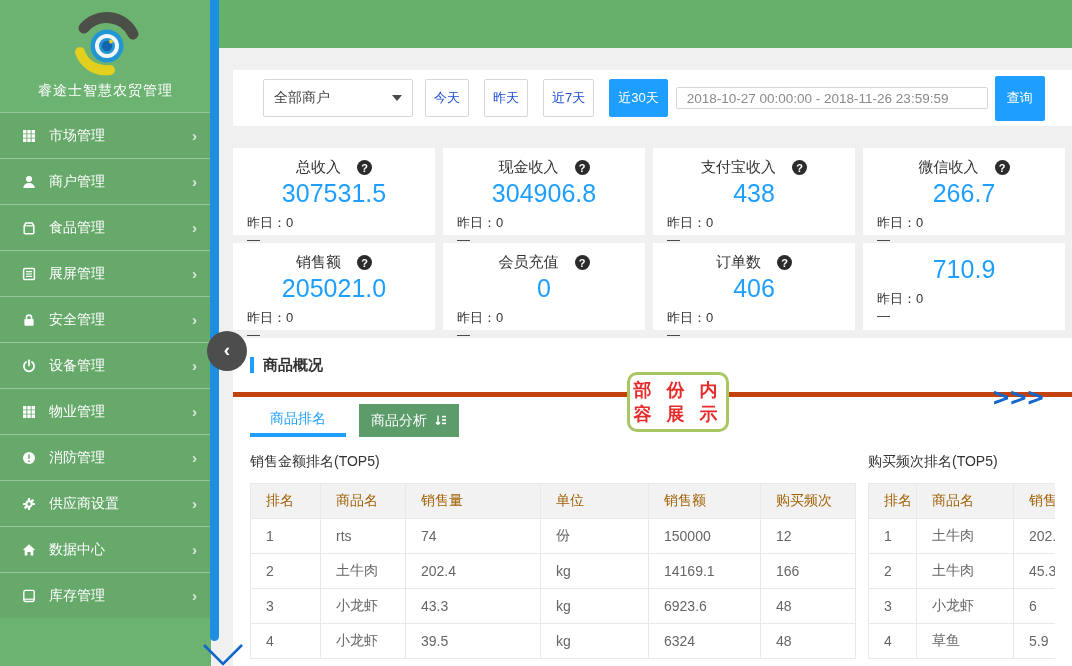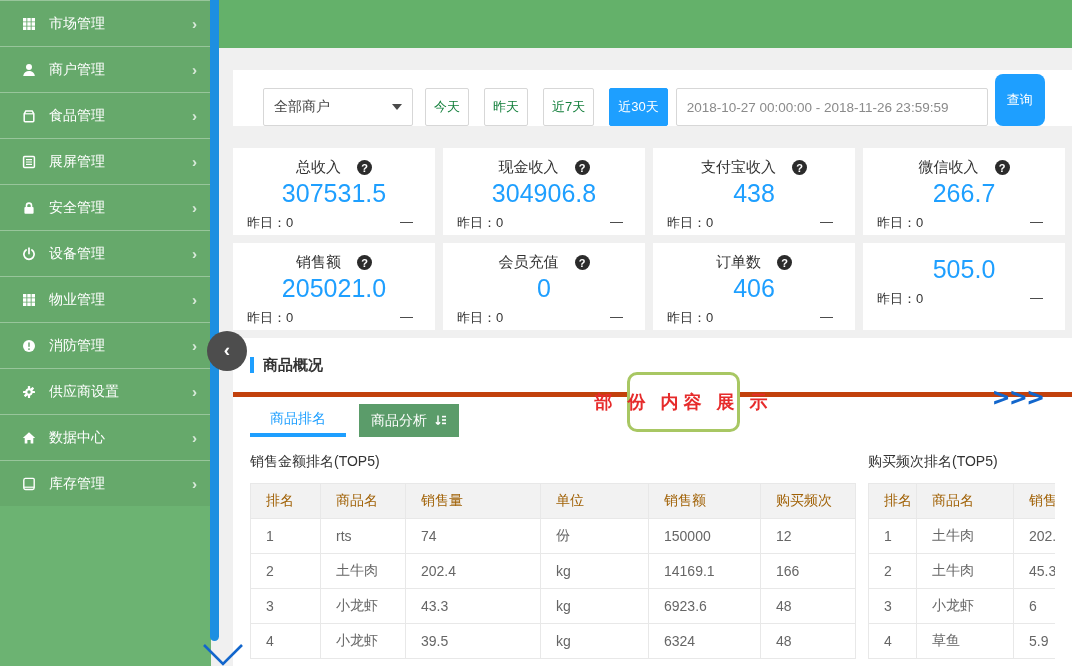--- a/index.html
+++ b/index.html
@@ -31,45 +31,45 @@
   .collapse-btn { position:absolute; left:207px; top:331px; width:40px; height:40px; border-radius:50%;
     background:#4d4d4d; z-index:4; display:flex; align-items:center; justify-content:center; cursor:pointer; }
   .collapse-btn::after { content:"‹"; color:#fff; font-size:19px; font-weight:bold; margin-top:-3px; }
 
   
   .topbar { position:absolute; left:211px; top:0; width:861px; height:48px; background:#64b16a; }
   .main { position:absolute; left:219px; top:48px; width:853px; height:618px; background:#f0f0f0; overflow:hidden; }
   .panel { margin:22px 0 0 14px; width:839px; background:#fff; overflow:hidden; }
 
   
-  .toolbar { height:56px; display:flex; align-items:flex-end; padding:0 0 0 30px; background:#fff; }
+  .toolbar { height:56px; display:flex; align-items:center; padding:0 0 0 30px; background:#fff; }
   .select-box { width:150px; height:38px; border:1px solid #d7d7d7; border-radius:2px; background:#fff;
     display:flex; align-items:center; padding:0 10px; font-size:14px; color:#444; cursor:pointer; }
   .select-box .sel-label { flex:1; }
   .caret-down { width:0; height:0; border-left:5px solid transparent; border-right:5px solid transparent;
     border-top:6px solid #4a4a4a; }
   .tb-btn { height:38px; padding:0 8px; min-width:42px; border:1px solid #d7d7d7; border-radius:2px;
-    background:#fff; color:#15803d; font-size:13px; cursor:pointer; font-family:inherit; }
+    background:#fff; color:#1d4ed8; font-size:13px; cursor:pointer; font-family:inherit; }
   .tb-btn.b1 { margin-left:12px; } .tb-btn.b2,.tb-btn.b3,.tb-btn.b4 { margin-left:15px; }
   .tb-btn.active { background:#1E9FFF; border-color:#1E9FFF; color:#fff; }
-  .date-input { margin-left:8px; width:312px; height:38px; border:1px solid #d7d7d7; border-radius:2px;
+  .date-input { margin-left:8px; width:312px; height:22px; border:1px solid #d7d7d7; border-radius:2px;
     padding:0 10px; font-size:13.5px; color:#8a8a8a; font-family:inherit; }
-  .query-btn { margin-left:7px; height:52px; padding:0 12px; background:#1E9FFF; color:#fff; border:none;
-    border-radius:8px; font-size:13px; cursor:pointer; font-family:inherit; }
+  .query-btn { margin-left:7px; height:45px; padding:0 12px; background:#1E9FFF; color:#fff; border:none;
+    border-radius:2px; font-size:13px; cursor:pointer; font-family:inherit; }
 
   
   .stats { background:#f0f0f0; padding:22px 7px 8px 0; display:grid;
     grid-template-columns:repeat(4,1fr); gap:8px; }
   .card { background:#fff; height:87px; padding:10px 14px 8px; }
   .card-top { text-align:center; font-size:15px; color:#333; display:flex; align-items:center; justify-content:center; gap:16px; }
   .q-icon { width:15px; height:15px; border-radius:50%; background:#2b2b2b; color:#fff;
     display:inline-flex; align-items:center; justify-content:center; font-size:11px; font-weight:bold; cursor:pointer; }
   .q-icon::after { content:"?"; }
   .card-value { text-align:center; color:#1E9FFF; font-size:25px; margin-top:2px; }
-  .card-bottom { display:flex; justify-content:space-between; font-size:13px; color:#333; margin-top:6px; }
+  .card-bottom { display:flex; justify-content:space-between; font-size:13px; color:#333; margin-top:6px;flex-direction:column; }
   .card-bottom .dash { margin-right:8px; }
 
   
   .section { background:#fff; padding:0 17px; position:relative; min-height:330px; }
   .sec-header { height:59px; display:flex; align-items:center; border-bottom:5px solid #c2410c;
     margin:0 -17px; padding:0 17px; }
   .sec-bar { width:4px; height:16px; background:#1E9FFF; margin-right:9px; }
   .sec-title { font-size:15px; font-weight:bold; color:#333; }
   .tabs { display:flex; align-items:flex-end; margin-top:7px; }
   .tab { height:33px; display:flex; align-items:center; justify-content:center; font-size:14px; cursor:pointer; }
@@ -84,32 +84,43 @@
   .tbl-title { font-size:14px; color:#333; margin:4px 0 12px; }
   table.rank-table { border-collapse:collapse; font-size:14px; color:#666; width:605px; table-layout:fixed; }
   table.rank-table.rt2 { width:240px; }
   .rank-table th, .rank-table td { border:1px solid #e8e8e8; height:35px; padding:0 15px; text-align:left;
     font-weight:normal; white-space:nowrap; overflow:hidden; }
   .rank-table thead th { background:#f2f2f2; color:#a16207; }
   .lt-c0{width:70px;} .lt-c1{width:85px;} .lt-c2{width:135px;} .lt-c3{width:108px;} .lt-c4{width:112px;} .lt-c5{width:95px;}
   .rt-c0{width:48px;} .rt-c1{width:97px;} .rt-c2{width:95px;}
 
   
-  .note-box { position:absolute; left:627px; top:372px; width:113px; height:60px; background:#fff;
-    border:3px solid #a8c763; border-radius:10px; z-index:5; display:flex; flex-direction:row;
+  .note-box { position:absolute; left:627px; top:372px; width:102px; height:60px; background:#fff;
+    border:3px solid #a8c763; border-radius:10px; z-index:5; display:flex; flex-direction:column;
     align-items:center; justify-content:center; }
   .note-line { color:#e62b2b; font-size:18px; font-weight:bold; letter-spacing:5px; line-height:24px; white-space:nowrap; }
   .arrows-annot { position:absolute; left:993px; top:381px; color:#1266cc; font-size:27px; font-weight:bold;
     letter-spacing:1px; z-index:5; font-family:"DejaVu Sans Mono",monospace; }
   .v-annot { position:absolute; left:201px; top:644px; z-index:6; }
 </style>
 </head>
 <body>
 
 <div class="sidebar">
+  <div class="brand">
+    <svg class="brand-logo" viewBox="0 0 70 70">
+      <path d="M13 20 A29 28 0 0 1 62 26" stroke="#4c4f47" stroke-width="11" fill="none" stroke-linecap="round"></path>
+      <path d="M9 44 A27 26 0 0 0 39 62" stroke="#e3cf1d" stroke-width="10" fill="none" stroke-linecap="round"></path>
+      <circle cx="36" cy="38" r="16.5" fill="#2196d3"></circle>
+      <circle cx="36" cy="38" r="10" fill="none" stroke="#f2f6f8" stroke-width="4"></circle>
+      <circle cx="36" cy="38" r="5.2" fill="#1464ad"></circle>
+      <circle cx="40" cy="33.5" r="2" fill="#e3cf1d"></circle>
+    </svg>
+    <div class="brand-title">睿途士智慧农贸管理</div>
+  </div>
   <div class="menu">
     <div class="menu-item">
       <span class="mi-icon">
           <svg viewBox="0 0 14 14" fill="#fff">
             <path d="M1 1h3.4v3.4H1zM5.3 1h3.4v3.4H5.3zM9.6 1h3.4v3.4H9.6zM1 5.3h3.4v3.4H1zM5.3 5.3h3.4v3.4H5.3zM9.6 5.3h3.4v3.4H9.6zM1 9.6h3.4v3.4H1zM5.3 9.6h3.4v3.4H5.3zM9.6 9.6h3.4v3.4H9.6z"></path>
           </svg>
         </span>
       <span class="mi-label">市场管理</span>
       <span class="mi-chev"></span>
     </div>
@@ -314,21 +325,21 @@
             <span>订单数</span>
             <span class="q-icon"></span>
           </div>
         <div class="card-value">406</div>
         <div class="card-bottom">
             <span>昨日：0</span>
             <span class="dash">—</span>
           </div>
       </div>
       <div class="card">
-        <div class="card-value">505.0</div>
+        <div class="card-value">710.9</div>
         <div class="card-bottom">
             <span>昨日：0</span>
             <span class="dash">—</span>
           </div>
       </div>
     </div>
 
     <div class="section">
       <div class="sec-header">
         <span class="sec-bar"></span>

